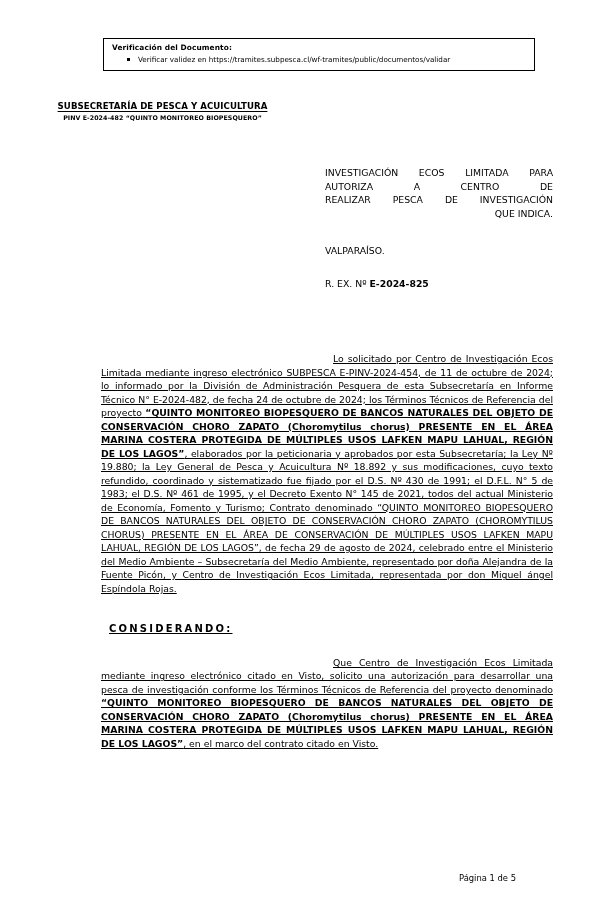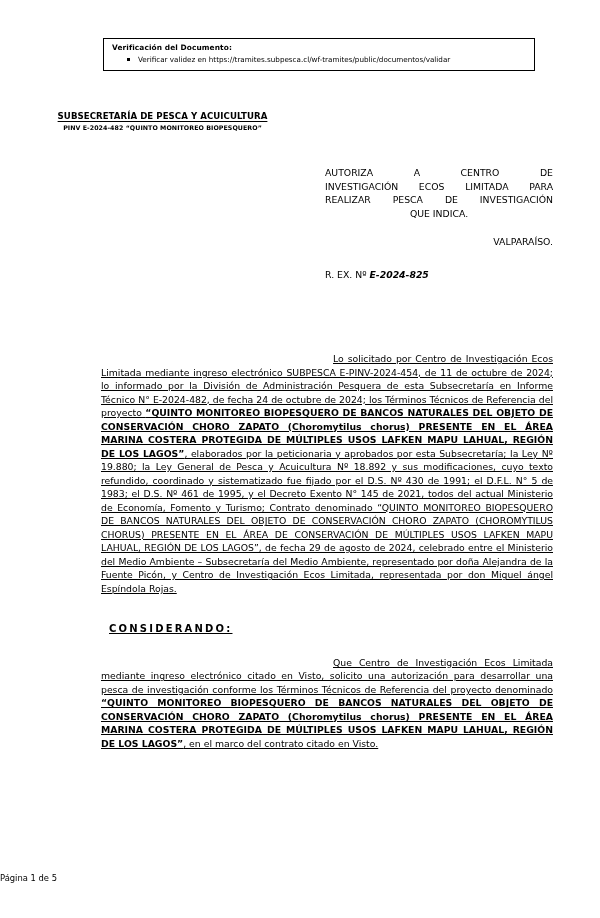--- a/index.html
+++ b/index.html
@@ -70,21 +70,21 @@
   .ministry .line2 {
     display: block;
   }
   .ministry .subsec {
     display: block;
     font-weight: bold;
     font-size: 8.6px;
     letter-spacing: 0.05px;
     text-decoration: underline;
     text-underline-offset: 1.5px;
-    margin-top: 11px;
+    margin-top: 1px;
   }
   .ministry .pinv {
     display: block;
     font-weight: bold;
     font-size: 6.3px;
     letter-spacing: 0.05px;
     margin-top: 1.5px;
   }
 
   
@@ -94,35 +94,33 @@
     top: 166px;
     width: 228px;
     font-size: 9.3px;
     line-height: 1.46;
   }
   .title-block .just {
     text-align: justify;
     text-align-last: justify;
   }
   .title-block .lastline {
-    text-align: center;
+    text-align: right;
   }
   .title-block .spaced {
-    margin-top: 15px;
-    text-align: right;
+    margin-top: 24px;
   }
   .title-block .rex {
     margin-top: 19px;
   }
   .title-block .fecha {
     margin-top: 19px;
   }
   .title-block b {
     font-weight: bold;
-    font-style: italic;
   }
 
   
   .body-wrap {
     position: absolute;
     left: 101px;
     top: 352px;
     width: 452px;
     font-size: 9.3px;
     line-height: 1.455;
@@ -147,42 +145,42 @@
     letter-spacing: 2.2px;
     margin: 8px;
   }
 
   
   .footer {
     position: absolute;
     left: 0;
     top: 873px;
     width: 516px;
-    text-align: left;
+    text-align: right;
     font-size: 8.4px;
   }
 </style>
 </head>
 <body>
 
 <div class="verif-box">
   <div class="verif-title">Verificación del Documento:</div>
   <ul class="verif-list">
     <li>Verificar validez en https://tramites.subpesca.cl/wf-tramites/public/documentos/validar</li>
   </ul>
 </div>
 
 <div class="ministry">
   <span class="subsec">SUBSECRETARÍA DE PESCA Y ACUICULTURA</span>
   <span class="pinv">PINV E-2024-482 “QUINTO MONITOREO BIOPESQUERO”</span>
 </div>
 
 <div class="title-block">
+  <div class="just">INVESTIGACIÓN ECOS LIMITADA PARA</div>
   <div class="just">AUTORIZA A CENTRO DE</div>
-  <div class="just">INVESTIGACIÓN ECOS LIMITADA PARA</div>
   <div class="just">REALIZAR PESCA DE INVESTIGACIÓN</div>
   <div class="lastline">QUE INDICA.</div>
   <div class="spaced">VALPARAÍSO.</div>
   <div class="rex"><span>R. EX. Nº </span><b>E-2024-825</b></div>
 </div>
 
 <div class="body-wrap">
 
   <p class="para indent"><span>Lo solicitado por Centro de Investigación Ecos Limitada mediante ingreso electrónico SUBPESCA E-PINV-2024-454, de 11 de octubre de 2024; lo informado por la División de Administración Pesquera de esta Subsecretaría en Informe Técnico N° E-2024-482, de fecha 24 de octubre de 2024; los Términos Técnicos de Referencia del proyecto </span><b>“QUINTO MONITOREO BIOPESQUERO DE BANCOS NATURALES DEL OBJETO DE CONSERVACIÓN CHORO ZAPATO (Choromytilus chorus) PRESENTE EN EL ÁREA MARINA COSTERA PROTEGIDA DE MÚLTIPLES USOS LAFKEN MAPU LAHUAL, REGIÓN DE LOS LAGOS”</b><span>, elaborados por la peticionaria y aprobados por esta Subsecretaría; la Ley Nº 19.880; la Ley General de Pesca y Acuicultura Nº 18.892 y sus modificaciones, cuyo texto refundido, coordinado y sistematizado fue fijado por el D.S. Nº 430 de 1991; el D.F.L. N° 5 de 1983; el D.S. Nº 461 de 1995, y el Decreto Exento N° 145 de 2021, todos del actual Ministerio de Economía, Fomento y Turismo; Contrato denominado “QUINTO MONITOREO BIOPESQUERO DE BANCOS NATURALES DEL OBJETO DE CONSERVACIÓN CHORO ZAPATO (CHOROMYTILUS CHORUS) PRESENTE EN EL ÁREA DE CONSERVACIÓN DE MÚLTIPLES USOS LAFKEN MAPU LAHUAL, REGIÓN DE LOS LAGOS”, de fecha 29 de agosto de 2024, celebrado entre el Ministerio del Medio Ambiente – Subsecretaría del Medio Ambiente, representado por doña Alejandra de la Fuente Picón, y Centro de Investigación Ecos Limitada, representada por don Miguel ángel Espíndola Rojas.</span></p>
 

